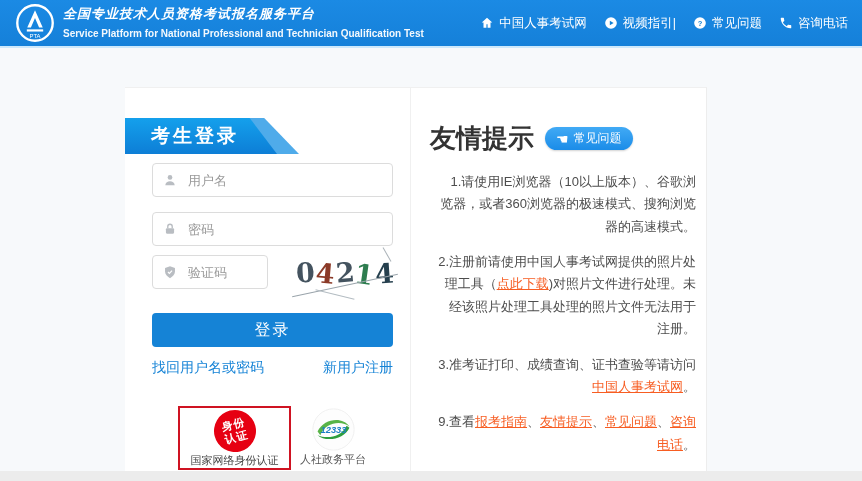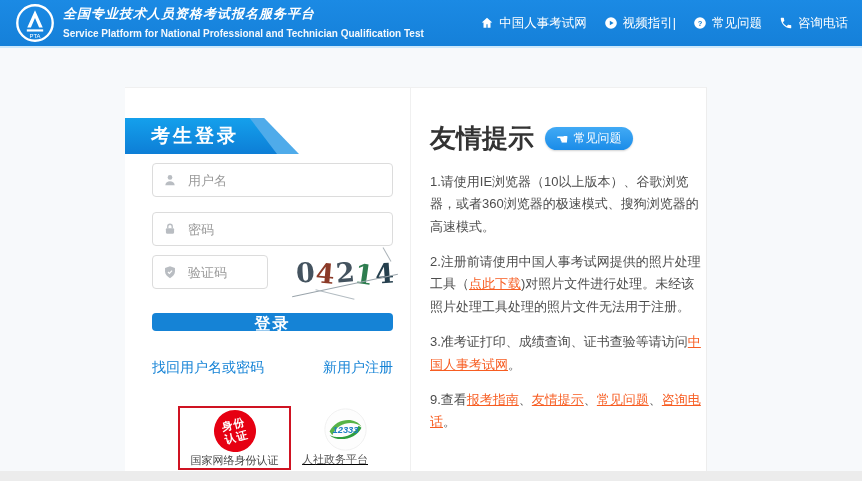--- a/index.html
+++ b/index.html
@@ -47,45 +47,45 @@
   .captcha .dg{font-family:"DejaVu Serif",serif;font-weight:bold;font-size:27px;display:inline-block;}
   .captcha .dg:nth-child(1){transform:rotate(-3deg);}
   .captcha .dg:nth-child(2){transform:rotate(5deg) translateY(1px);}
   .captcha .dg:nth-child(3){transform:rotate(-5deg);}
   .captcha .dg:nth-child(4){transform:rotate(8deg) translateY(2px);}
   .captcha .dg:nth-child(5){transform:rotate(-4deg) translateY(1px);}
   .noise1{position:absolute;left:-6px;bottom:7px;width:108px;height:1px;background:#9aa4ab;transform:rotate(-12deg);}
   .noise2{position:absolute;right:-2px;top:3px;width:16px;height:1px;background:#aab2b8;transform:rotate(60deg);}
   .noise3{position:absolute;left:18px;bottom:-2px;width:40px;height:1px;background:#b3bcc2;transform:rotate(14deg);}
   
-  .login-btn{position:absolute;left:27px;top:225px;width:241px;height:18px;background:#1583d6;border:0;
-    border-radius:4px;color:#fff;font-size:16px;letter-spacing:2px;cursor:pointer;font-family:inherit;font-weight:bold;}
+  .login-btn{position:absolute;left:27px;top:225px;width:241px;height:34px;background:#1583d6;border:0;
+    border-radius:4px;color:#fff;font-size:16px;letter-spacing:2px;cursor:pointer;font-family:inherit;}
   .aux{position:absolute;left:27px;top:271px;width:241px;display:flex;justify-content:space-between;font-size:14px;}
   .aux a{color:#1583d6;text-decoration:none;cursor:pointer;}
   .other{position:absolute;left:27px;top:300px;width:241px;display:flex;align-items:center;gap:10px;color:#aaa;font-size:12px;}
   .other .line{flex:1;height:1px;background:#ddd;}
   
   .idbox{position:absolute;left:53px;top:318px;width:113px;height:64px;border:2px solid #cf1322;
     box-sizing:border-box;display:flex;flex-direction:column;align-items:center;cursor:pointer;background:#fff;}
   .seal{width:42px;height:42px;margin-top:2px;border-radius:50%;background:#e60012;color:#fff;
     font-size:11px;font-weight:bold;display:flex;flex-direction:column;align-items:center;justify-content:center;
     transform:rotate(-14deg);line-height:1.15;letter-spacing:1px;}
   .idbox .lbl{font-size:11px;color:#444;margin-top:1px;white-space:nowrap;}
-  .gov{position:absolute;left:173px;top:319px;width:70px;display:flex;flex-direction:column;align-items:flex-end;cursor:pointer;text-decoration:underline;}
+  .gov{position:absolute;left:173px;top:319px;width:70px;display:flex;flex-direction:column;align-items:center;cursor:pointer;}
   .gov svg{width:45px;height:45px;}
   .gov .lbl{font-size:11px;color:#555;margin-top:0;white-space:nowrap;}
   
   .tips{position:absolute;left:305px;top:33px;width:274px;}
   .tips-head{display:flex;align-items:center;gap:11px;}
   .tips-title{font-size:26px;font-weight:bold;color:#333;}
   .faq-pill{height:23px;border-radius:12px;background:linear-gradient(180deg,#41aaf5,#1b8ce8);
     color:#fff;font-size:12px;display:flex;align-items:center;gap:5px;padding:0 11px;cursor:pointer;
     box-shadow:0 1px 2px rgba(0,0,0,.18);}
   .hand{font-size:14px;line-height:1;}
-  .tip{font-size:13px;color:#4d4d4d;line-height:1.72;margin:13px 0 0;}
+  .tip{font-size:13px;color:#4d4d4d;line-height:1.72;margin:13px 8px 0;text-align:right;}
   .tip:first-of-type{margin-top:15px;}
   .lnk{color:#f75d22;text-decoration:underline;cursor:pointer;}
 </style>
 </head>
 <body>
 
 <div class="appbar">
   <svg class="logo" viewBox="0 0 44 44">
     <circle cx="22" cy="22" r="19.5" fill="none" stroke="#ffffff" stroke-width="2.6"></circle>
     <path d="M22 8 L30.5 27 L26.5 27 L22 16.5 L17.5 27 L13.5 27 Z" fill="#ffffff"></path>

